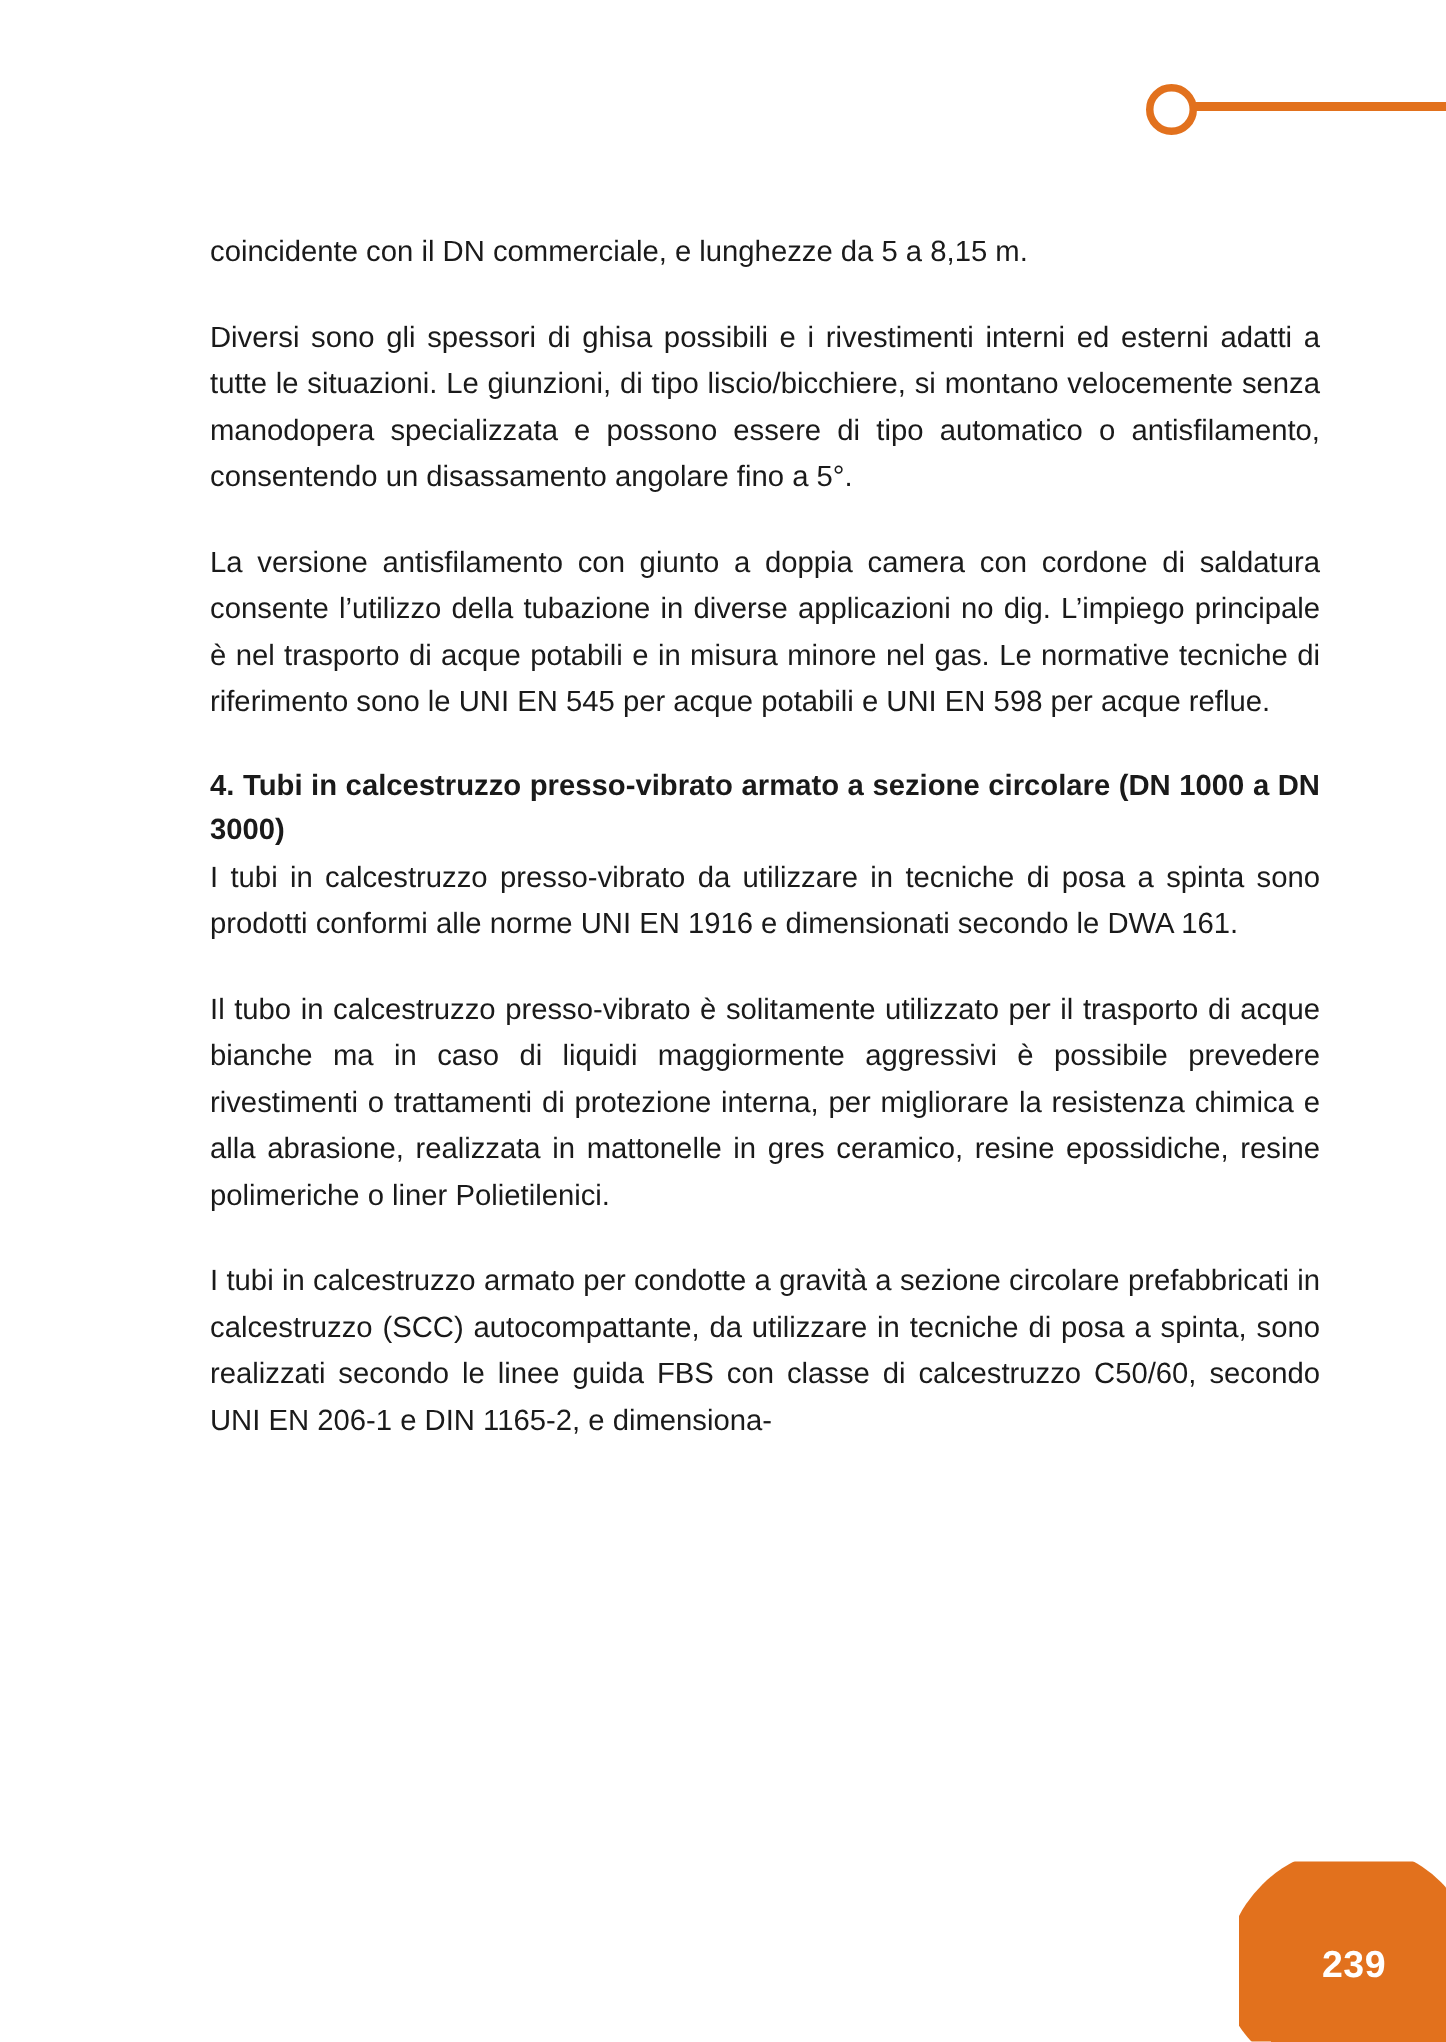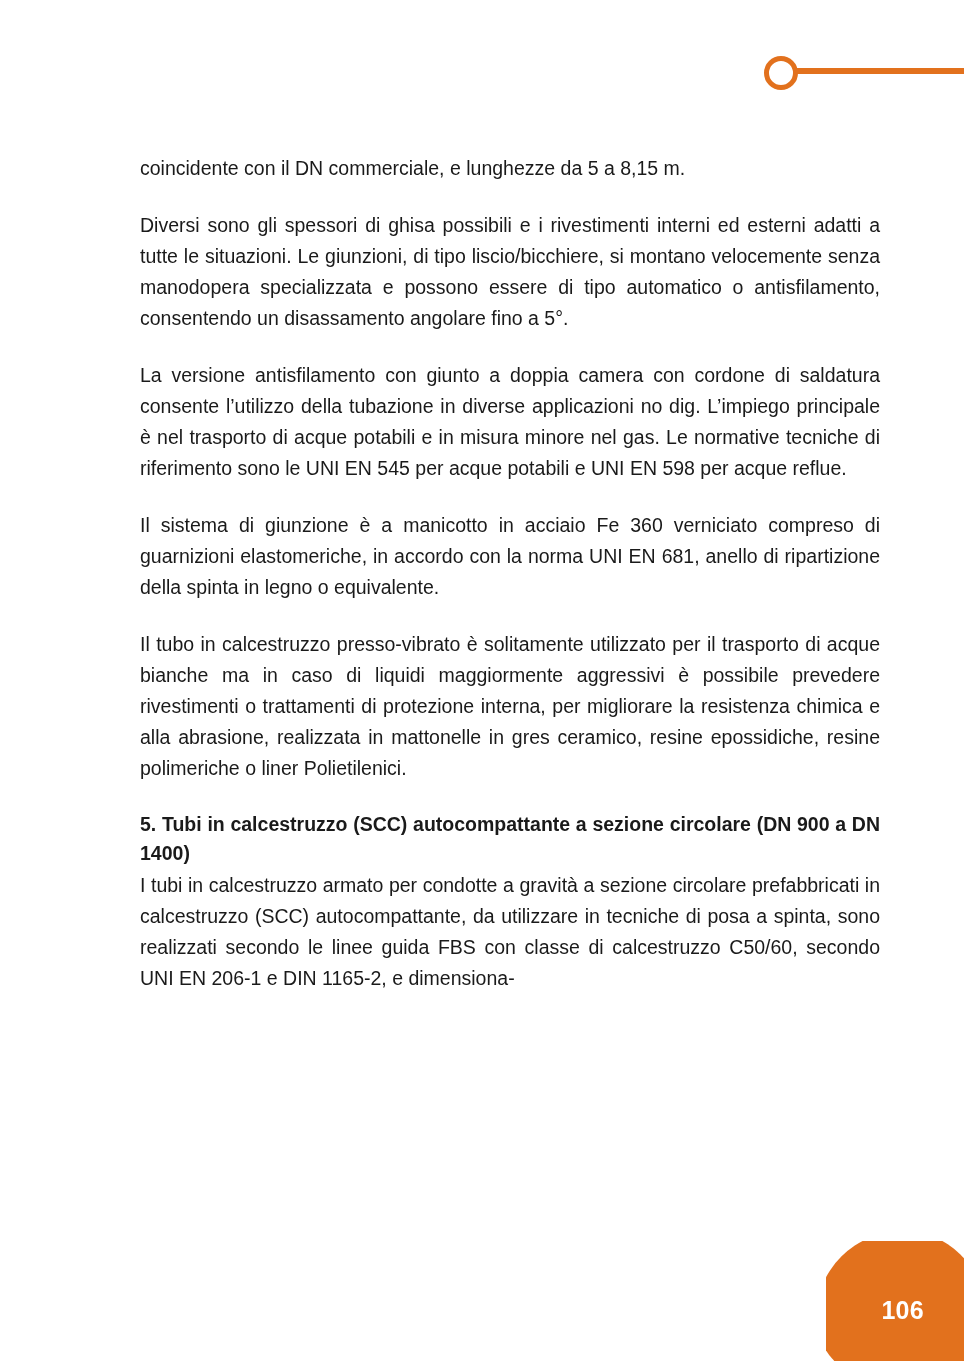--- a/index.html
+++ b/index.html
@@ -109,27 +109,27 @@
 
 <div class="content">
 
   <p class="para">coincidente con il DN commerciale, e lunghezze da 5 a 8,15 m.</p>
 
   <p class="para">Diversi sono gli spessori di ghisa possibili e i rivestimenti interni ed esterni adatti a tutte le situazioni. Le giunzioni, di tipo liscio/bicchiere, si montano velocemente senza manodopera specializzata e possono essere di tipo automatico o antisfilamento, consentendo un disassamento angolare fino a 5°.</p>
 
   <p class="para">La versione antisfilamento con giunto a doppia camera con cordone di saldatura consente l’utilizzo della tubazione in diverse applicazioni no dig. L’impiego principale è nel trasporto di acque potabili e in misura minore nel gas. Le normative tecniche di riferimento sono le UNI EN 545 per acque potabili e UNI EN 598 per acque reflue.</p>
 
   <div class="section-block">
-    <p class="para">Il sistema di giunzione è a manicotto in acciaio Fe 360 verniciato compreso di guarnizioni elastomeriche, in accordo con la norma UNI EN 681, anello di ripartizione della spinta in legno o equivalente.</p>
+    <h2 class="heading">4. Tubi in calcestruzzo presso-vibrato armato a sezione circolare (DN 1000 a DN 3000)</h2>
+    <p class="para after-heading">I tubi in calcestruzzo presso-vibrato da utilizzare in tecniche di posa a spinta sono prodotti conformi alle norme UNI EN 1916 e dimensionati secondo le DWA 161.</p>
     <p class="para">Il tubo in calcestruzzo presso-vibrato è solitamente utilizzato per il trasporto di acque bianche ma in caso di liquidi maggiormente aggressivi è possibile prevedere rivestimenti o trattamenti di protezione interna, per migliorare la resistenza chimica e alla abrasione, realizzata in mattonelle in gres ceramico, resine epossidiche, resine polimeriche o liner Polietilenici.</p>
   </div>
 
   <div class="section-block">
-    <h2 class="heading">5. Tubi in calcestruzzo (SCC) autocompattante a sezione circolare (DN 900 a DN 1400)</h2>
     <p class="para after-heading">I tubi in calcestruzzo armato per condotte a gravità a sezione circolare prefabbricati in calcestruzzo (SCC) autocompattante, da utilizzare in tecniche di posa a spinta, sono realizzati secondo le linee guida FBS con classe di calcestruzzo C50/60, secondo UNI EN 206-1 e DIN 1165-2, e dimensiona-</p>
   </div>
 
 </div>
 
 <div class="footer-blob">
   <div class="shape"></div>
 </div>
-<div class="page-number">106</div>
+<div class="page-number">239</div>
 
 </body></html>

